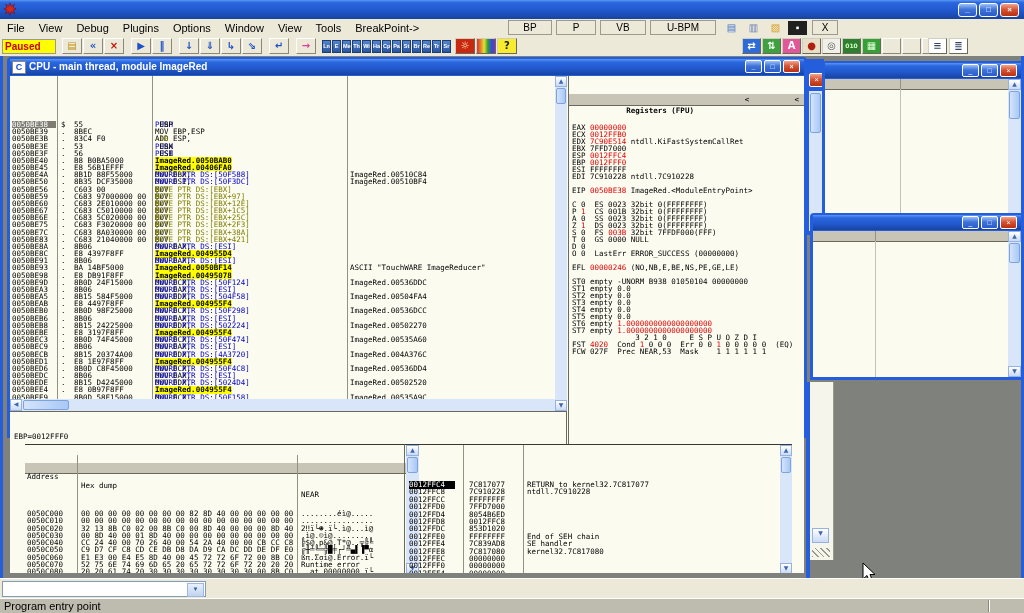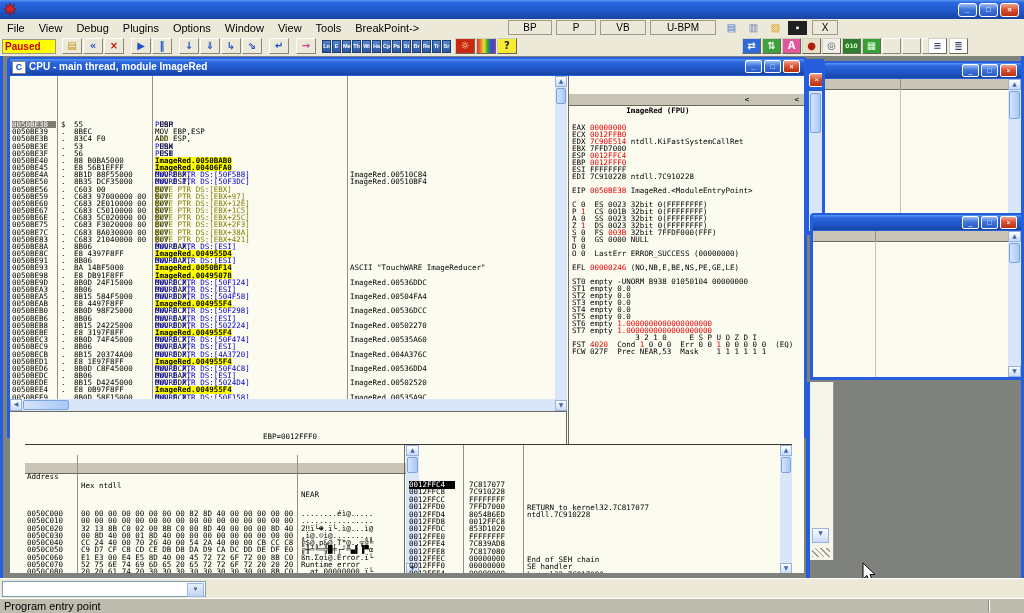--- a/index.html
+++ b/index.html
@@ -72,21 +72,21 @@
   
   #dump{left:15px;top:368px;width:394px;height:129px;border-top:1px solid #3A382F;box-sizing:border-box;overflow:hidden;}
   #dump-head{height:10px;line-height:9px;position:relative;}
   .dump-row{position:relative;height:7.3px;line-height:7.5px;}
   .dump-row span{position:absolute;top:0;}
   .xa{left:2px;} .xh{left:56px;} .xs{left:276px;}
   
   #stack{left:394px;top:368px;width:388px;height:129px;border-top:1px solid #3A382F;border-left:1px solid #6B685C;box-sizing:border-box;overflow:hidden;}
   .st-row{position:relative;height:7.4px;line-height:7.6px;}
   .st-row span{position:absolute;top:0;}
-  .sa{left:4px;width:46px;} .sv{left:64px;} .sc{left:122px;margin-top:23px;}
+  .sa{left:4px;width:46px;} .sv{left:64px;} .sc{left:122px;}
   .st-row.sel .sa{background:#000;color:#fff;}
   
   .sidewin{position:absolute;background:#245EDC;border-radius:4px 4px 0 0;}
   .sw-title{position:absolute;left:3px;top:2px;right:3px;height:15px;
     background:linear-gradient(180deg,#5896F4,#2A66DD 20%,#2158CE 60%,#17449F);}
   .sw-body{position:absolute;left:3px;right:3px;top:18px;bottom:3px;background:#FCFBF0;overflow:hidden;}
   .sw-colhead{position:absolute;left:0;right:0;top:0;height:10px;line-height:9px;}
   
   #cmdrow{left:0;top:578px;width:1024px;height:20px;background:#ECE9D8;border-top:1px solid #FFF;}
   #combo{position:absolute;left:2px;top:2px;width:204px;height:16px;background:#fff;border:1px solid #7F9DB9;box-sizing:border-box;}
@@ -281,35 +281,35 @@
           <span class="sbbtn" style="left:0;top:0;width:12px;height:11px;">▲</span>
           <span class="sbth" style="left:1px;top:12px;width:10px;height:16px;"></span>
           <span class="sbbtn" style="left:0;top:324px;width:12px;height:11px;">▼</span>
         </div>
         <div class="abs sb" style="left:0;top:323px;width:545px;height:12px;">
           <span class="sbbtn" style="left:0;top:0;width:12px;height:12px;">◀</span>
           <span class="sbth" style="left:13px;top:1px;width:46px;height:10px;"></span>
         </div>
 
         <div id="info-pane" class="abs mono">
-          <div style="padding:2px 0 0 4px;text-align:center;">EBP=0012FFF0</div>
+          <div style="padding:2px 0 0 4px;">EBP=0012FFF0</div>
         </div>
 
         <div id="regs" class="abs mono" style="border-left:1px solid #6B685C;">
           <div id="regs-head" class="pane-head">
-            <span style="font-weight:bold;">ImageRed (FPU)</span>
+            <span style="font-weight:bold;">Registers (FPU)</span>
             <span class="abs" style="right:6px;top:0;">&lt;          &lt;</span>
           </div>
           <div id="reg-lines"><div class="reg-line"><span class="c-n">EAX </span><span class="c-r">00000000</span></div><div class="reg-line"><span class="c-n">ECX </span><span class="c-r">0012FFB0</span></div><div class="reg-line"><span class="c-n">EDX </span><span class="c-r">7C90E514</span><span class="c-n"> ntdll.KiFastSystemCallRet</span></div><div class="reg-line"><span class="c-n">EBX 7FFD7000</span></div><div class="reg-line"><span class="c-n">ESP </span><span class="c-r">0012FFC4</span></div><div class="reg-line"><span class="c-n">EBP </span><span class="c-r">0012FFF0</span></div><div class="reg-line"><span class="c-n">ESI FFFFFFFF</span></div><div class="reg-line"><span class="c-n">EDI 7C910228 ntdll.7C910228</span></div><div class="reg-line"><span class="c-n"> </span></div><div class="reg-line"><span class="c-n">EIP </span><span class="c-r">0050BE38</span><span class="c-n"> ImageRed.&lt;ModuleEntryPoint&gt;</span></div><div class="reg-line"><span class="c-n"> </span></div><div class="reg-line"><span class="c-n">C 0  ES 0023 32bit 0(FFFFFFFF)</span></div><div class="reg-line"><span class="c-n">P </span><span class="c-r">1</span><span class="c-n">  CS 001B 32bit 0(FFFFFFFF)</span></div><div class="reg-line"><span class="c-n">A 0  SS 0023 32bit 0(FFFFFFFF)</span></div><div class="reg-line"><span class="c-n">Z </span><span class="c-r">1</span><span class="c-n">  DS 0023 32bit 0(FFFFFFFF)</span></div><div class="reg-line"><span class="c-n">S 0  FS </span><span class="c-r">003B</span><span class="c-n"> 32bit 7FFDF000(FFF)</span></div><div class="reg-line"><span class="c-n">T 0  GS 0000 NULL</span></div><div class="reg-line"><span class="c-n">D 0</span></div><div class="reg-line"><span class="c-n">O 0  LastErr ERROR_SUCCESS (00000000)</span></div><div class="reg-line"><span class="c-n"> </span></div><div class="reg-line"><span class="c-n">EFL </span><span class="c-r">00000246</span><span class="c-n"> (NO,NB,E,BE,NS,PE,GE,LE)</span></div><div class="reg-line"><span class="c-n"> </span></div><div class="reg-line"><span class="c-n">ST0 empty -UNORM B938 01050104 00000000</span></div><div class="reg-line"><span class="c-n">ST1 empty 0.0</span></div><div class="reg-line"><span class="c-n">ST2 empty 0.0</span></div><div class="reg-line"><span class="c-n">ST3 empty 0.0</span></div><div class="reg-line"><span class="c-n">ST4 empty 0.0</span></div><div class="reg-line"><span class="c-n">ST5 empty 0.0</span></div><div class="reg-line"><span class="c-n">ST6 empty </span><span class="c-r">1.0000000000000000000</span></div><div class="reg-line"><span class="c-n">ST7 empty </span><span class="c-r">1.0000000000000000000</span></div><div class="reg-line"><span class="c-n">              3 2 1 0     E S P U O Z D I</span></div><div class="reg-line"><span class="c-n">FST </span><span class="c-r">4020</span><span class="c-n">  Cond </span><span class="c-r">1</span><span class="c-n"> 0 0 0  Err 0 0 </span><span class="c-r">1</span><span class="c-n"> 0 0 0 0 0  (EQ)</span></div><div class="reg-line"><span class="c-n">FCW 027F  Prec NEAR,53  Mask    1 1 1 1 1 1</span></div></div>
         </div>
 
         <div id="dump" class="abs mono">
           <div id="dump-head" class="pane-head">
             <span class="abs" style="left:2px;">Address</span>
-            <span class="abs" style="left:56px;">Hex ntdll</span>
+            <span class="abs" style="left:56px;">Hex dump</span>
             <span class="abs" style="left:276px;">NEAR</span>
           </div>
           <div class="vline" style="left:52px;top:10px;"></div>
           <div class="vline" style="left:272px;top:10px;"></div>
           <div id="dump-rows"><div class="dump-row"><span class="xa">0050C000</span><span class="xh">00 00 00 00 00 00 00 00 82 8D 40 00 00 00 00 00</span><span class="xs">........éì@.....</span></div><div class="dump-row"><span class="xa">0050C010</span><span class="xh">00 00 00 00 00 00 00 00 00 00 00 00 00 00 00 00</span><span class="xs">................</span></div><div class="dump-row"><span class="xa">0050C020</span><span class="xh">32 13 8B C0 02 00 8B C0 00 8D 40 00 00 00 8D 40</span><span class="xs">2‼ï└☻.ï└.ì@...ì@</span></div><div class="dump-row"><span class="xa">0050C030</span><span class="xh">00 8D 40 00 01 8D 40 00 00 00 00 00 00 00 00 00</span><span class="xs">.ì@.☺ì@.........</span></div><div class="dump-row"><span class="xa">0050C040</span><span class="xh">CC 24 40 00 70 26 40 00 54 2A 40 00 00 CB CC C8</span><span class="xs">╠$@.p&amp;@.T*@..╦╠╚</span></div><div class="dump-row"><span class="xa">0050C050</span><span class="xh">C9 D7 CF C8 CD CE DB D8 DA D9 CA DC DD DE DF E0</span><span class="xs">╔╫╧╚═╬█╪┌┘╩▄▌▐▀α</span></div><div class="dump-row"><span class="xa">0050C060</span><span class="xh">E1 E3 00 E4 E5 8D 40 00 45 72 72 6F 72 00 8B C0</span><span class="xs">ßπ.Σσì@.Error.ï└</span></div><div class="dump-row"><span class="xa">0050C070</span><span class="xh">52 75 6E 74 69 6D 65 20 65 72 72 6F 72 20 20 20</span><span class="xs">Runtime error   </span></div><div class="dump-row"><span class="xa">0050C080</span><span class="xh">20 20 61 74 20 30 30 30 30 30 30 30 30 00 8B C0</span><span class="xs">  at 00000000.ï└</span></div></div>
           <div class="abs sb" style="left:381px;top:0;width:13px;height:129px;">
             <span class="sbbtn" style="left:0;top:0;width:13px;height:11px;">▲</span>
             <span class="sbth" style="left:1px;top:12px;width:11px;height:16px;"></span>
             <span class="sbbtn" style="left:0;bottom:0;width:13px;height:11px;">▼</span>
           </div>

